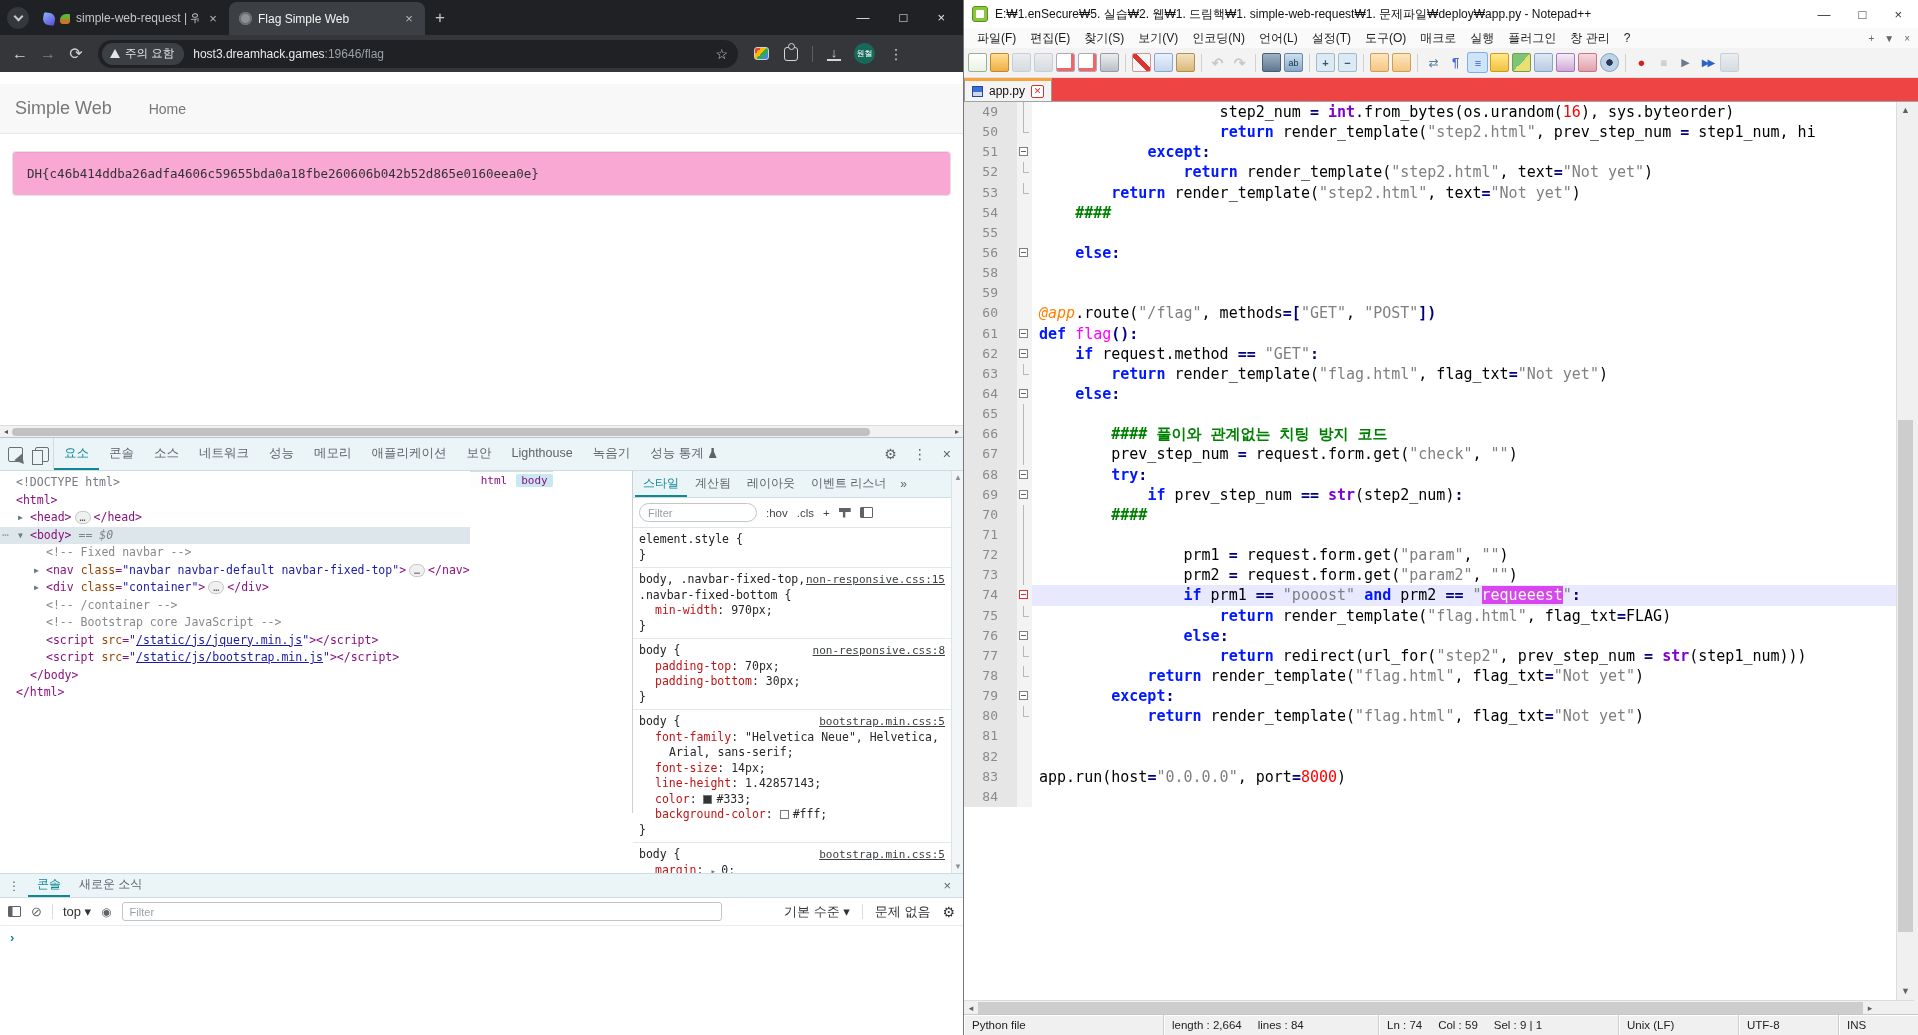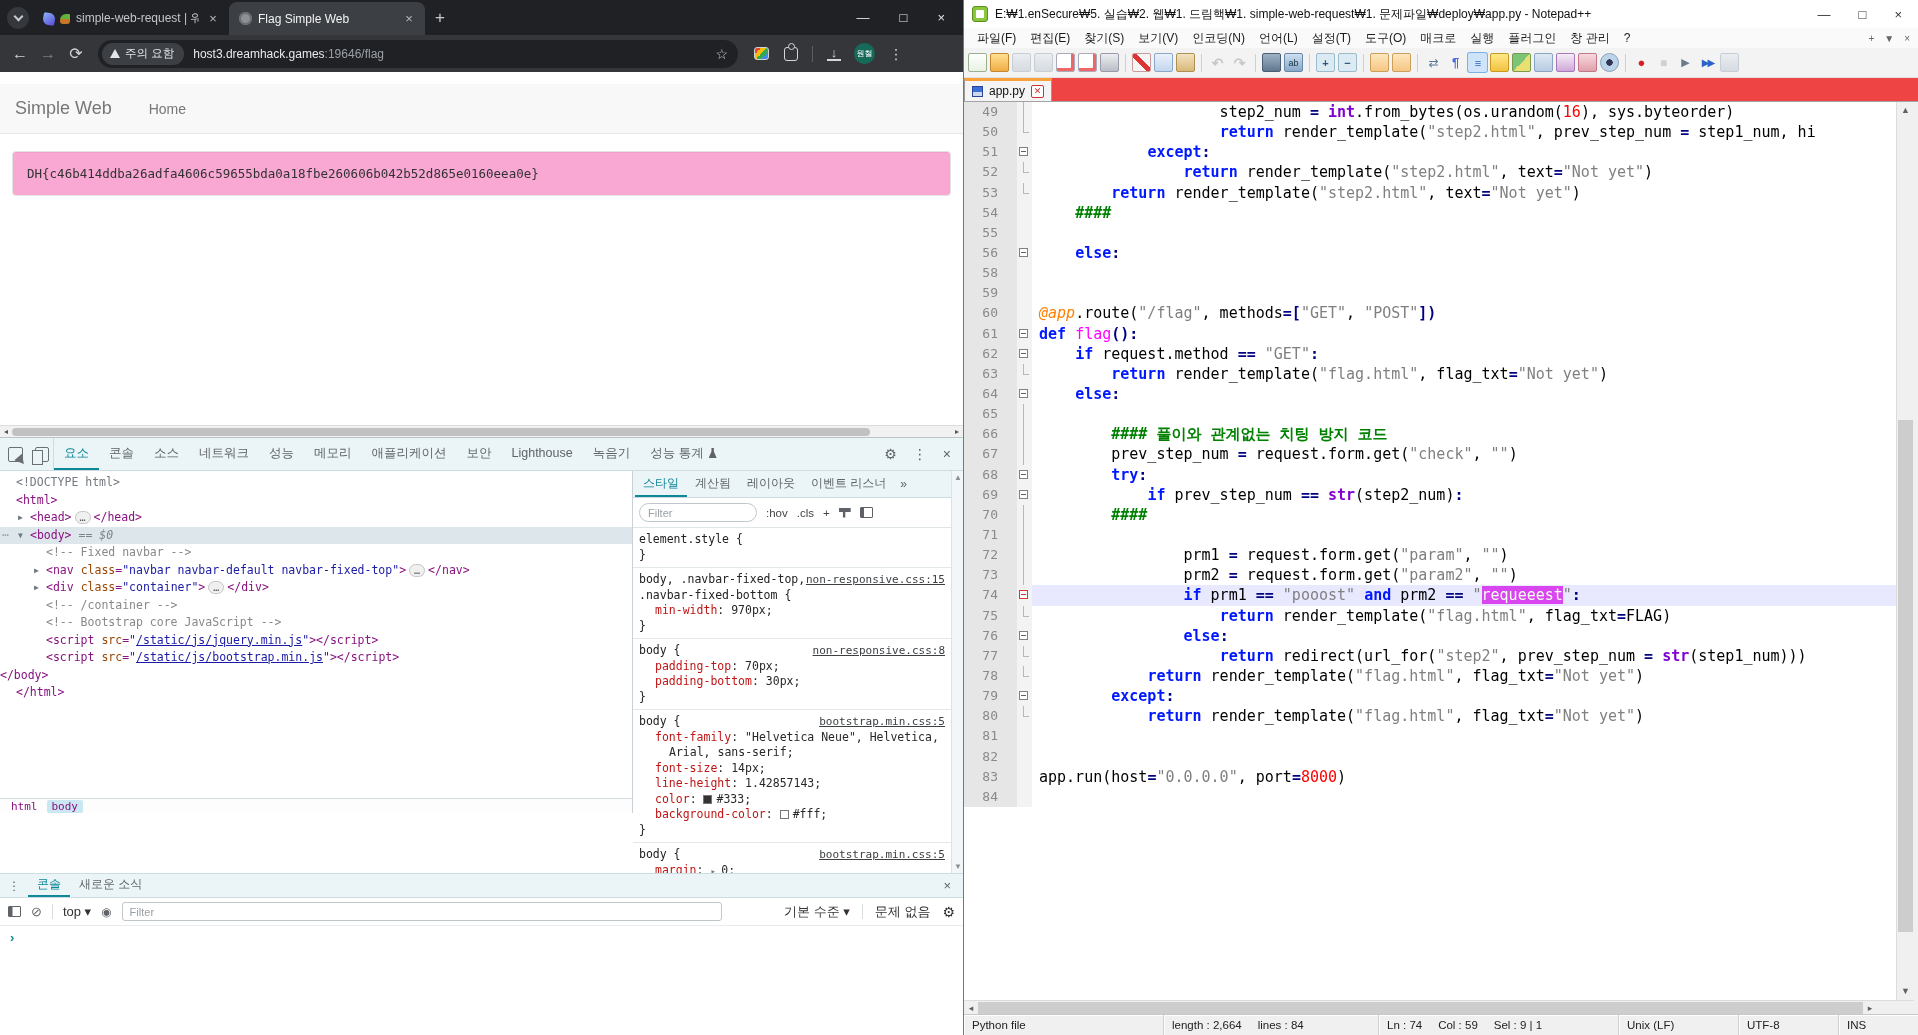--- a/index.html
+++ b/index.html
@@ -57,21 +57,21 @@
   .inspect-ic::after { content:""; position:absolute; right:-4px; bottom:-4px; width:0; height:0; border-left:5px solid transparent; border-right:5px solid transparent; border-top:9px solid #6a6f73; transform:rotate(-40deg); }
   .device-ic { width:14px; height:15px; border:1.6px solid #6a6f73; border-radius:2px; position:relative; background:#ebf5f8; }
   .device-ic::before { content:""; position:absolute; left:-4px; top:2px; width:9px; height:13px; border:1.6px solid #6a6f73; background:#ebf5f8; }
   .dt-tab { display:flex; align-items:center; padding:0 10px; color:#5f6368; white-space:nowrap; font-size:12.5px; border-bottom:2.5px solid transparent; }
   .dt-tab.active { color:#0e8796; border-bottom-color:#0e8796; }
   .flask { width:8px; height:10px; margin-left:5px; background:#5f6368; clip-path:polygon(35% 0,65% 0,65% 35%,100% 100%,0 100%,35% 35%); }
   .dt-right { margin-left:auto; display:flex; align-items:center; gap:16px; padding-right:12px; color:#5f6368; }
   .gear-g { font-size:14px; } .kebab-g { font-size:14px; } .close-g { font-size:14px; }
 
   #dt-main { position:absolute; left:0; top:33px; width:963px; height:402px; display:flex; }
-  #elements-col { width:633px; height:342px; border-right:1px solid #c9d1d6; display:flex; flex-direction:column; }
+  #elements-col { width:633px; height:342px; border-right:1px solid #c9d1d6; display:flex; flex-direction:row; }
   #dom-tree { height:385px; overflow:hidden; font-family:"DejaVu Sans Mono", monospace; font-size:11.5px; padding-top:3px; }
   .tree-row { height:17.5px; line-height:17.5px; white-space:pre; position:relative; color:#303942; }
   .tree-row.selected { background:#dde6ea; }
   .tr-arrow { position:absolute; color:#6e7a84; font-size:8px; }
   .gutter-dots { position:absolute; left:2px; color:#9aa0a6; }
   .tk-tag { color:#881280; } .tk-attr { color:#994500; } .tk-str { color:#1a1aa6; }
   .tk-lnk { color:#1a1aa6; text-decoration:underline; } .tk-com { color:#898989; }
   .tk-doc { color:#747a80; } .tk-dim { color:#7d858c; font-style:italic; }
   .badge-dots { display:inline-block; background:#f0f0f0; border:1px solid #c5c5c5; border-radius:7px; padding:0 4px; margin:0 3px; color:#555; line-height:11px; font-size:10px; }
   #dom-crumbs { height:17px; border-top:1px solid #d6dde0; display:flex; align-items:center; font-family:"DejaVu Sans Mono", monospace; font-size:11px; padding-left:6px; gap:4px; background:#fdfdfd; }
@@ -313,21 +313,21 @@
               <div class="tree-row" style="padding-left: 16px;"><span class="tk-tag">&lt;html&gt;</span></div>
               <div class="tree-row" style="padding-left: 30px;"><span class="tr-arrow" style="left: 18px;">▶</span><span class="tk-tag">&lt;head&gt;</span><span class="badge-dots">…</span><span class="tk-tag">&lt;/head&gt;</span></div>
               <div class="tree-row selected" style="padding-left: 30px;"><span class="gutter-dots">⋯</span><span class="tr-arrow" style="left: 18px;">▼</span><span class="tk-tag">&lt;body&gt;</span><span class="tk-dim"> == $0</span></div>
               <div class="tree-row" style="padding-left: 46px;"><span class="tk-com">&lt;!-- Fixed navbar --&gt;</span></div>
               <div class="tree-row" style="padding-left: 46px;"><span class="tr-arrow" style="left: 34px;">▶</span><span class="tk-tag">&lt;nav</span><span class="tk-attr"> class</span><span class="tk-tag">=</span><span class="tk-str">"navbar navbar-default navbar-fixed-top"</span><span class="tk-tag">&gt;</span><span class="badge-dots">…</span><span class="tk-tag">&lt;/nav&gt;</span></div>
               <div class="tree-row" style="padding-left: 46px;"><span class="tr-arrow" style="left: 34px;">▶</span><span class="tk-tag">&lt;div</span><span class="tk-attr"> class</span><span class="tk-tag">=</span><span class="tk-str">"container"</span><span class="tk-tag">&gt;</span><span class="badge-dots">…</span><span class="tk-tag">&lt;/div&gt;</span></div>
               <div class="tree-row" style="padding-left: 46px;"><span class="tk-com">&lt;!-- /container --&gt;</span></div>
               <div class="tree-row" style="padding-left: 46px;"><span class="tk-com">&lt;!-- Bootstrap core JavaScript --&gt;</span></div>
               <div class="tree-row" style="padding-left: 46px;"><span class="tk-tag">&lt;script</span><span class="tk-attr"> src</span><span class="tk-tag">=</span><span class="tk-str">"</span><span class="tk-lnk">/static/js/jquery.min.js</span><span class="tk-str">"</span><span class="tk-tag">&gt;&lt;/script&gt;</span></div>
               <div class="tree-row" style="padding-left: 46px;"><span class="tk-tag">&lt;script</span><span class="tk-attr"> src</span><span class="tk-tag">=</span><span class="tk-str">"</span><span class="tk-lnk">/static/js/bootstrap.min.js</span><span class="tk-str">"</span><span class="tk-tag">&gt;&lt;/script&gt;</span></div>
-              <div class="tree-row" style=""><span class="tk-tag">&lt;/body&gt;</span></div>
+              <div class="tree-row" style="padding-left: 30px;"><span class="tk-tag">&lt;/body&gt;</span></div>
               <div class="tree-row" style="padding-left: 16px;"><span class="tk-tag">&lt;/html&gt;</span></div>
             </div>
           <div id="dom-crumbs">
               <span class="crumb">html</span>
               <span class="crumb sel">body</span>
             </div>
         </div>
         <div id="styles-col">
           <div id="st-tabs">
               <div class="st-tab active">스타일</div>

